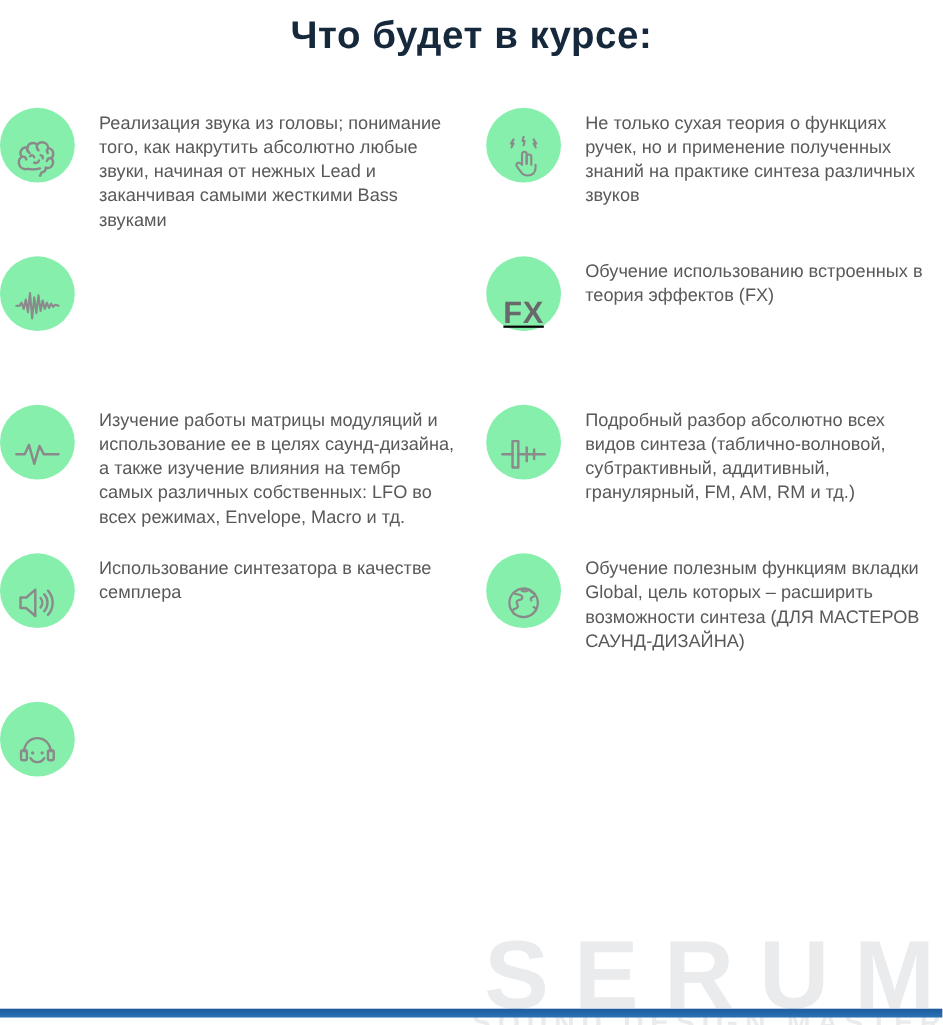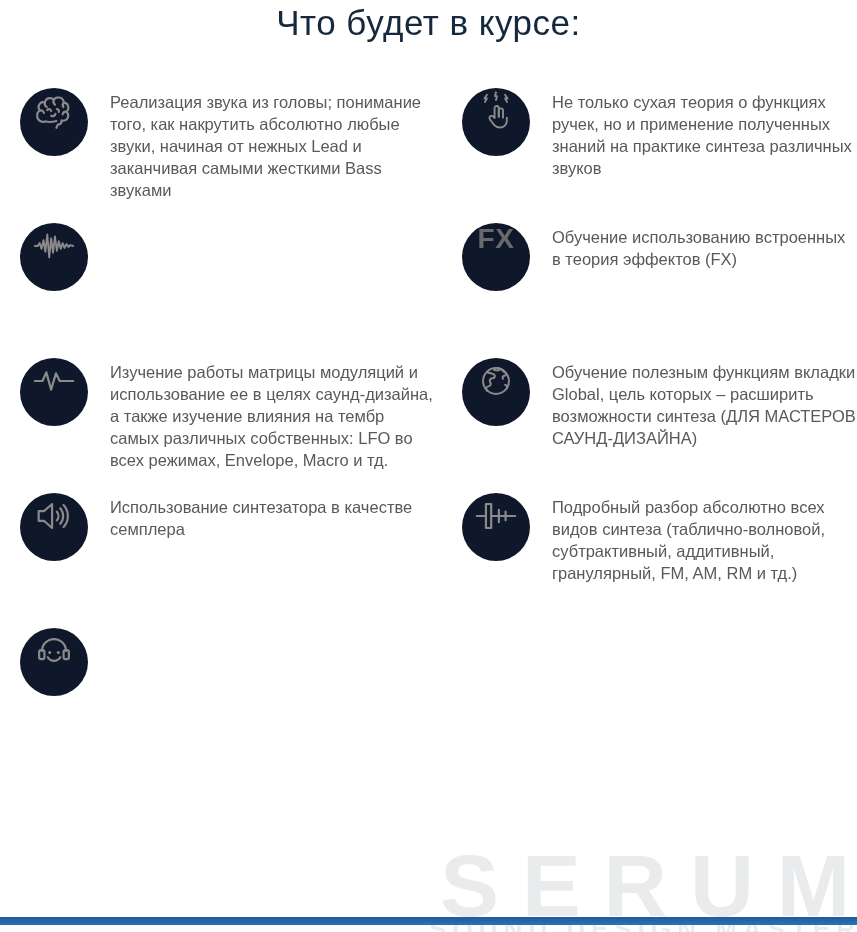--- a/index.html
+++ b/index.html
@@ -5,54 +5,55 @@
   * { margin:0; padding:0; box-sizing:border-box; }
   html,body { background:#ffffff; }
   .page {
     position:relative;
     width:857px; height:932px;
     background:#ffffff;
     overflow:hidden;
     font-family:"Liberation Sans", sans-serif;
   }
   .title {
-    padding-top:2px;
+    padding-top:12px;
     text-align:center;
     font-size:35px;
     line-height:42px;
-    font-weight:normal;
+    font-weight:bold;
     color:#16293c;
     letter-spacing:0.5px;
     position:relative;
     z-index:3;
   }
   .columns {
     display:flex;
     margin-top:44px;
-    padding-left:20px;
+    padding-left:0;
     position:relative;
     z-index:3;
   }
   .col { display:flex; flex-direction:column; }
   .col-left { width:442px; }
   .col-right { flex:1; }
   .item {
     display:flex;
     gap:22px;
     min-height:135px;
     align-items:flex-start;
   }
   .icon-circle {
     width:68px; height:68px;
     border-radius:50%;
-    background:#0f172a;
+    background:#86efac;
     flex:none;
     display:flex;
-    align-items:flex-start;
+    align-items:flex-end;
     justify-content:center;
+    text-decoration:underline;
   }
   .icon-circle svg {
     width:46px; height:46px;
     stroke:#8a8a8a;
     fill:none;
     stroke-width:2.3;
     stroke-linecap:round;
     stroke-linejoin:round;
   }
   .fx-label {
@@ -193,44 +194,44 @@
 
       <div class="item">
         <div class="icon-circle">
           <span class="fx-label">FX</span>
         </div>
         <div class="item-text">Обучение использованию встроенных в теория эффектов (FX)</div>
       </div>
 
       <div class="item">
         <div class="icon-circle">
+          <svg viewBox="0 0 48 48">
+            <path d="M4 24 H13.5"></path>
+            <rect x="13.5" y="11.5" width="5.5" height="25"></rect>
+            <path d="M19 24 H44"></path>
+            <path d="M27 17.5 V30.5"></path>
+            <path d="M34 19.5 V28.5"></path>
+          </svg>
+        </div>
+        <div class="item-text">Подробный разбор абсолютно всех видов синтеза (таблично-волновой, субтрактивный, аддитивный, гранулярный, FM, AM, RM и тд.)</div>
+      </div>
+
+      <div class="item">
+        <div class="icon-circle">
           <svg viewBox="0 0 48 48" style="stroke-width:2.1">
             <circle cx="24" cy="24" r="13.5"></circle>
             <ellipse cx="25" cy="11.8" rx="3" ry="1.3"></ellipse>
             <path d="M14.5 14.5 c2.5 2 6 1 7.8 3.2 c1.2 1.6 0 3.3 -2 3.5 c-2.6 0.3 -3.6 2.2 -2.3 4.2 c1.2 1.9 0.3 3.8 -1.9 4.2 c-2.4 0.4 -3 2.6 -1.5 4.6"></path>
             <path d="M29.5 11.5 c0.5 2 3 2.5 4.5 4 c1.2 1.2 0.5 2.8 -1.2 3 c-1.8 0.2 -2.5 1.8 -1.5 3.2"></path>
             <path d="M33.5 28 c1.5 0.5 2.5 2 2 3.5"></path>
           </svg>
         </div>
         <div class="item-text">Обучение полезным функциям вкладки Global, цель которых – расширить возможности синтеза (ДЛЯ МАСТЕРОВ САУНД-ДИЗАЙНА)</div>
       </div>
 
-      <div class="item">
-        <div class="icon-circle">
-          <svg viewBox="0 0 48 48">
-            <path d="M4 24 H13.5"></path>
-            <rect x="13.5" y="11.5" width="5.5" height="25"></rect>
-            <path d="M19 24 H44"></path>
-            <path d="M27 17.5 V30.5"></path>
-            <path d="M34 19.5 V28.5"></path>
-          </svg>
-        </div>
-        <div class="item-text">Подробный разбор абсолютно всех видов синтеза (таблично-волновой, субтрактивный, аддитивный, гранулярный, FM, AM, RM и тд.)</div>
-      </div>
-
     </div>
   </div>
 
   <div class="serum-watermark">SERUM</div>
   <div class="serum-sub">SOUND DESIGN MASTER</div>
   <div class="accent-bar"></div>
 
 </div>
 
 </body></html>

